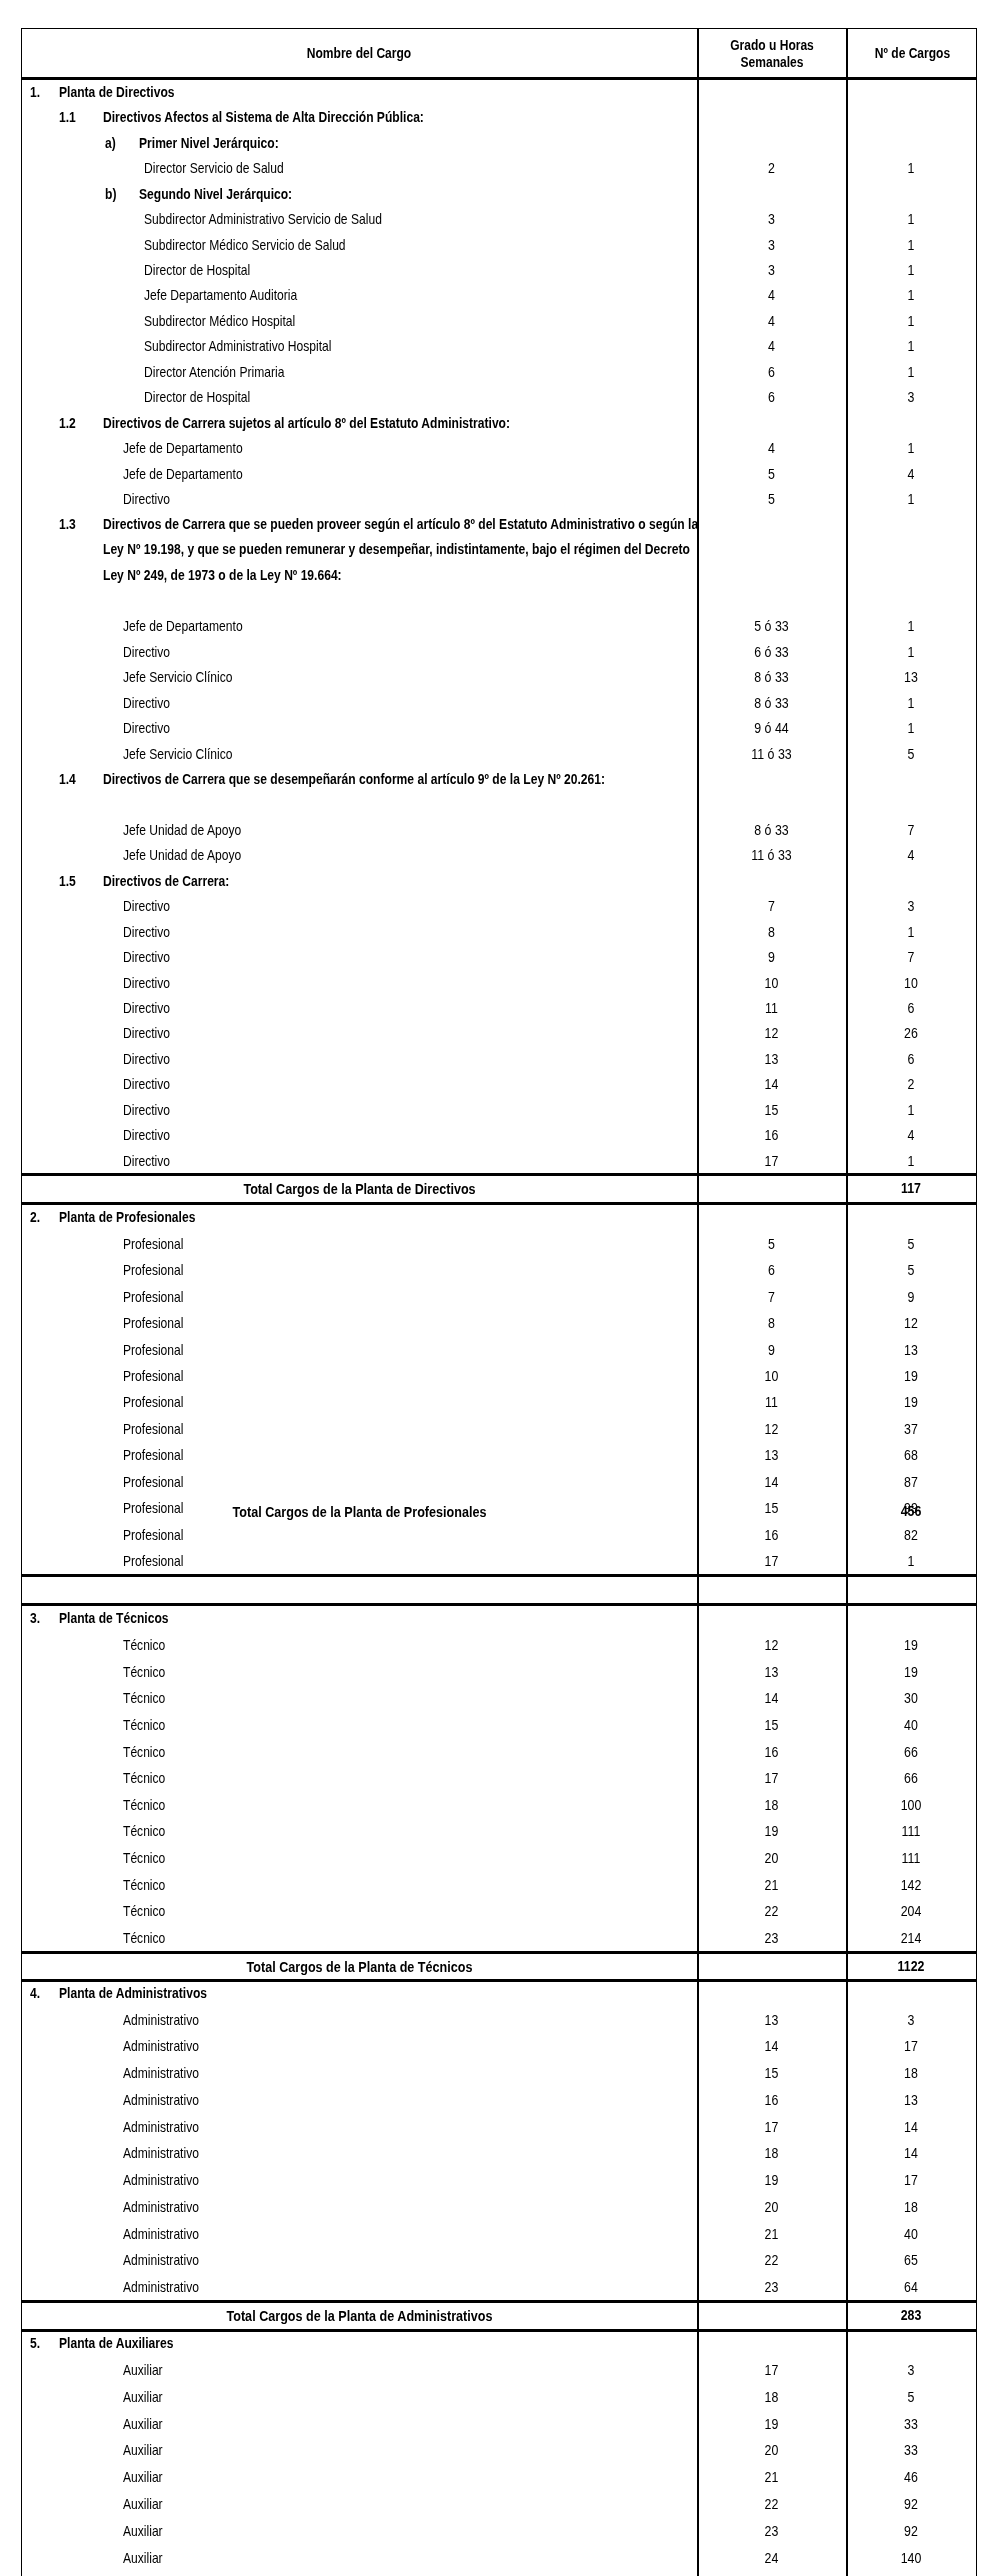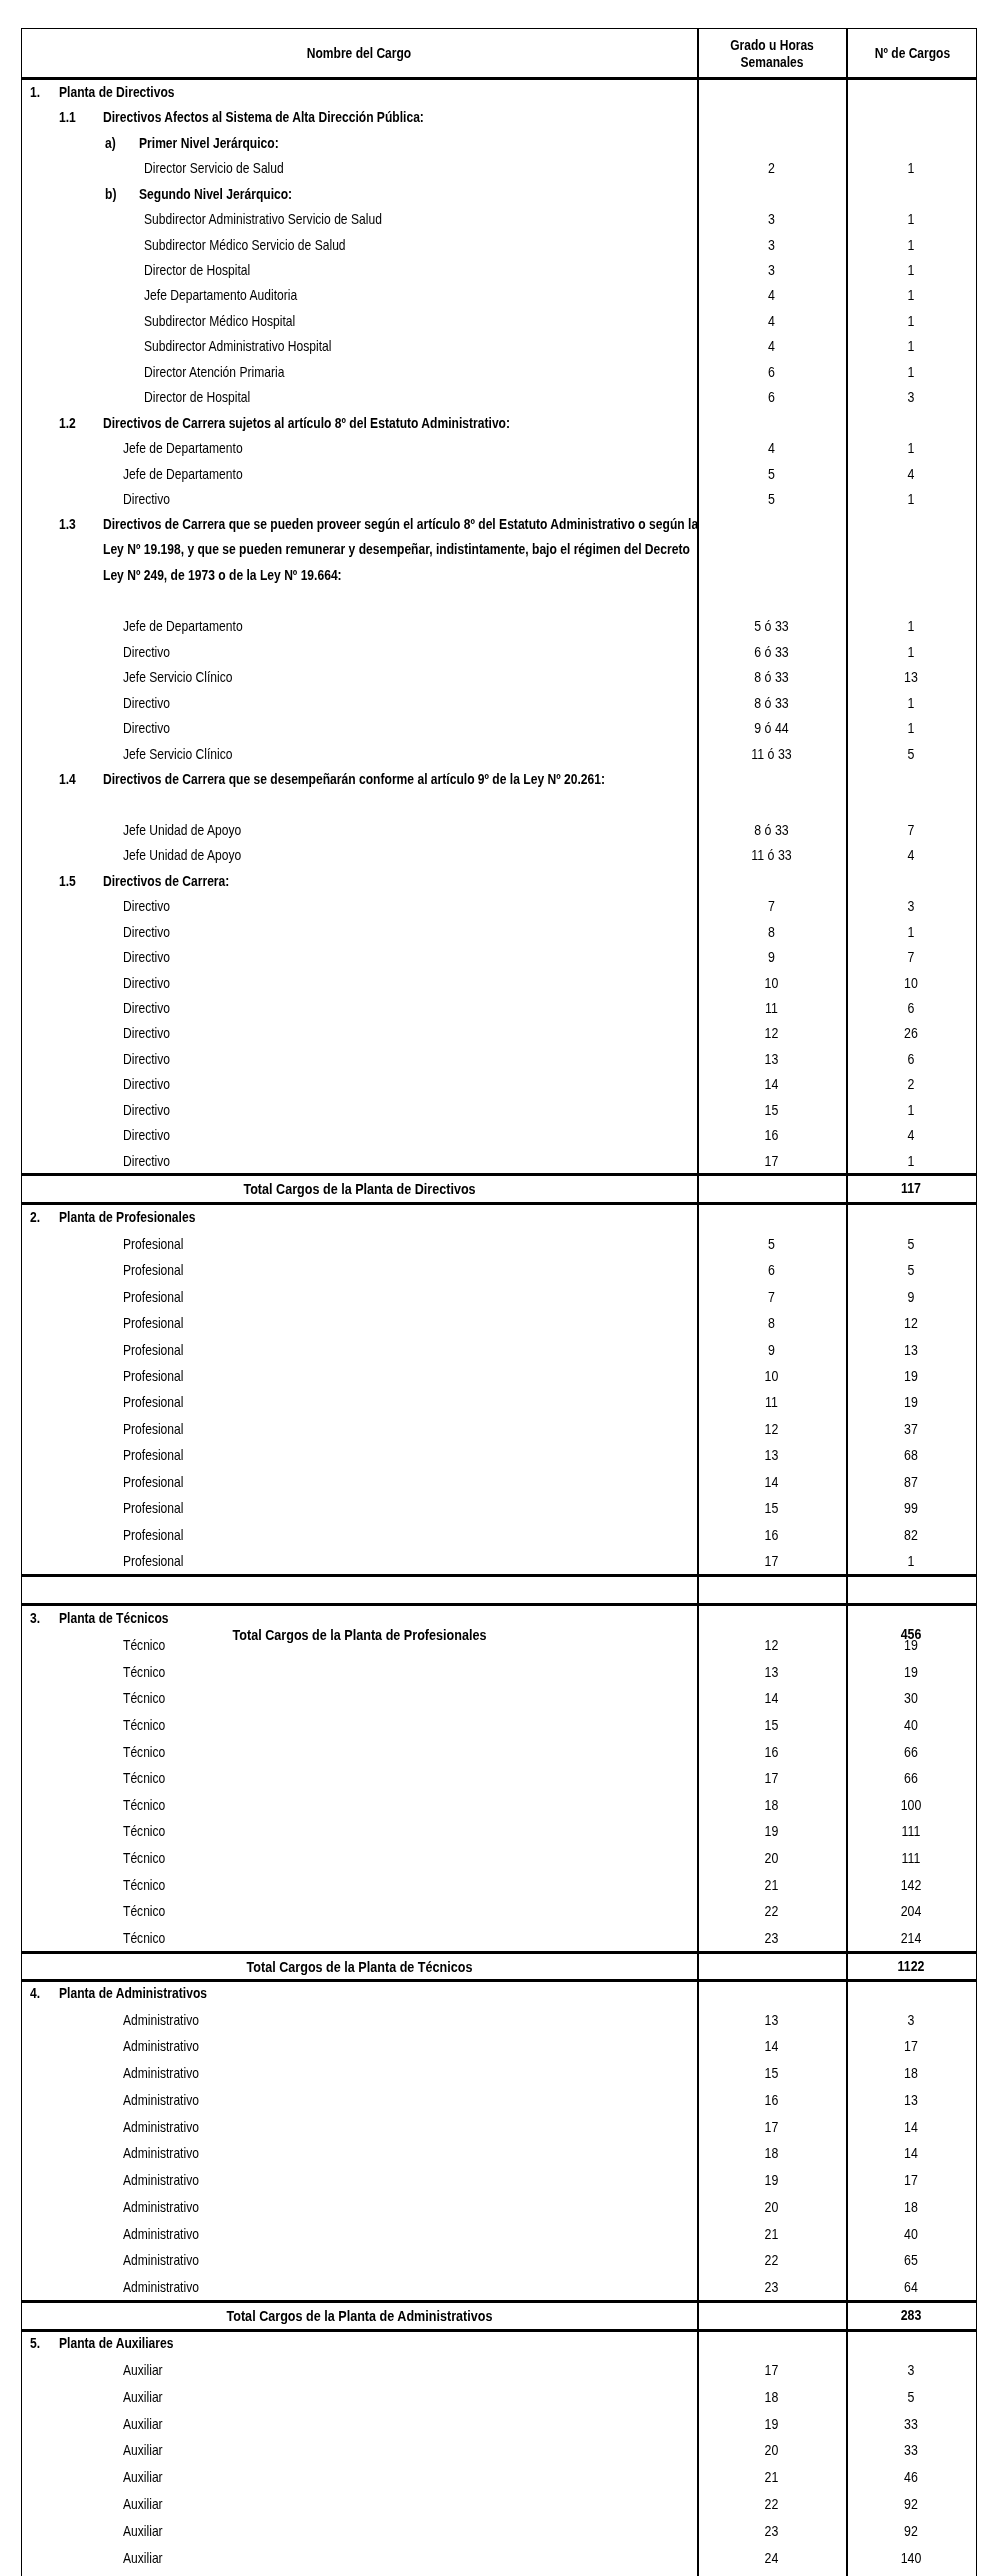--- a/index.html
+++ b/index.html
@@ -291,21 +291,21 @@
       <span class="cell name" style="left:101px;line-height:26.5px">Profesional</span>
       <span class="num grade" style="line-height:26.5px">16</span>
       <span class="num count" style="line-height:26.5px">82</span>
     </div>
     <div class="row" style="top:1548px;height:26.5px">
       <span class="cell name" style="left:101px;line-height:26.5px">Profesional</span>
       <span class="num grade" style="line-height:26.5px">17</span>
       <span class="num count" style="line-height:26.5px">1</span>
     </div>
     <div class="hline" style="top:1574px"></div>
-    <div class="row" style="top:1620px;height:29px">
+    <div class="row" style="top:1497px;height:29px">
       <span class="total-name" style="line-height:29px">Total Cargos de la Planta de Profesionales</span>
       <span class="num count bold" style="line-height:29px">456</span>
     </div>
     <div class="hline" style="top:1603px"></div>
     <div class="row" style="top:1605px;height:27px">
       <span class="cell name bold" style="left:7.7px;line-height:27px">3.</span>
       <span class="cell name bold" style="left:37px;line-height:27px">Planta de Técnicos</span>
     </div>
     <div class="row" style="top:1632px;height:27px">
       <span class="cell name" style="left:101px;line-height:27px">Técnico</span>

